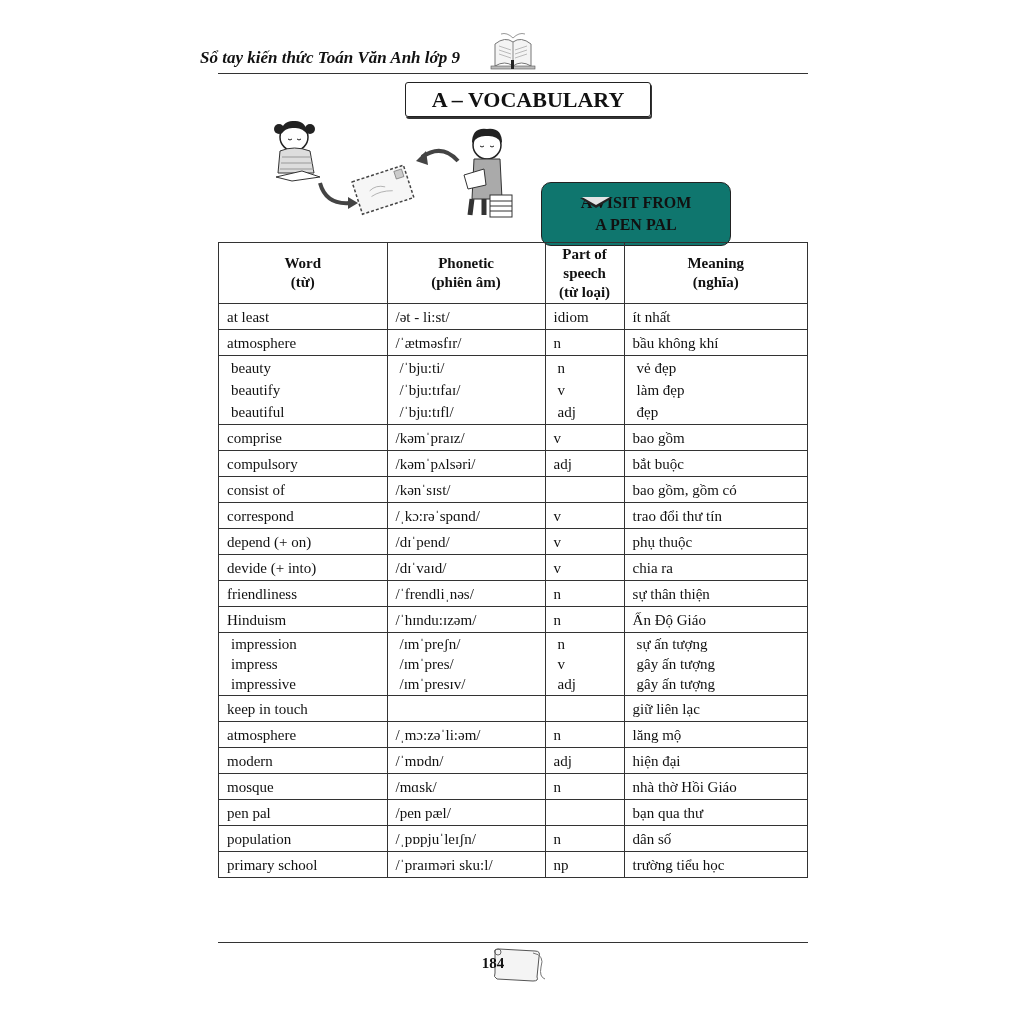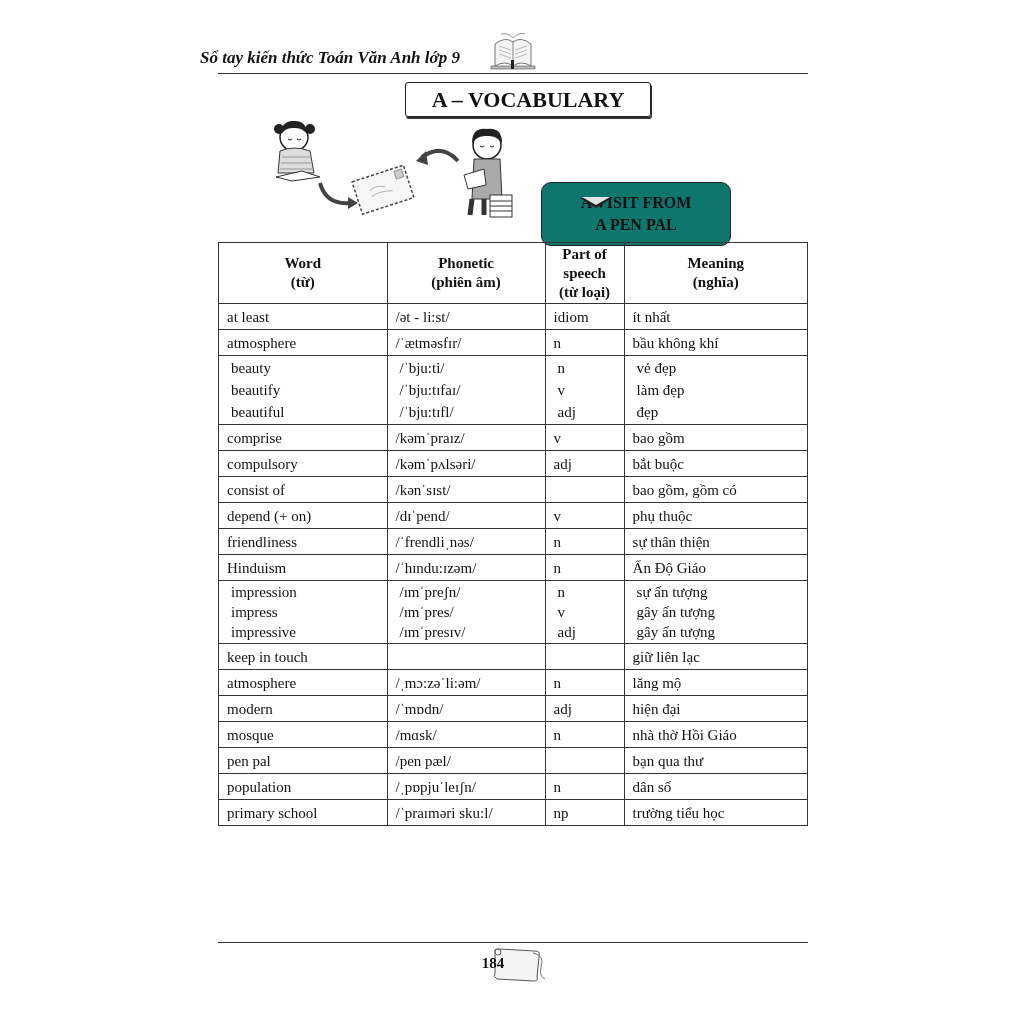--- a/index.html
+++ b/index.html
@@ -195,30 +195,58 @@
         </td>
         <td class="c3">
           <span class="cell-line"></span>
         </td>
         <td class="c4">
           <span class="cell-line">bao gồm, gồm có</span>
         </td>
       </tr>
       <tr>
         <td class="c1">
+          <span class="cell-line">correspond</span>
+        </td>
+        <td class="c2">
+          <span class="cell-line">/ˌkɔ:rəˈspɑnd/</span>
+        </td>
+        <td class="c3">
+          <span class="cell-line">v</span>
+        </td>
+        <td class="c4">
+          <span class="cell-line">trao đổi thư tín</span>
+        </td>
+      </tr>
+      <tr>
+        <td class="c1">
           <span class="cell-line">depend (+ on)</span>
         </td>
         <td class="c2">
           <span class="cell-line">/dɪˈpend/</span>
         </td>
         <td class="c3">
           <span class="cell-line">v</span>
         </td>
         <td class="c4">
           <span class="cell-line">phụ thuộc</span>
+        </td>
+      </tr>
+      <tr>
+        <td class="c1">
+          <span class="cell-line">devide (+ into)</span>
+        </td>
+        <td class="c2">
+          <span class="cell-line">/dɪˈvaɪd/</span>
+        </td>
+        <td class="c3">
+          <span class="cell-line">v</span>
+        </td>
+        <td class="c4">
+          <span class="cell-line">chia ra</span>
         </td>
       </tr>
       <tr>
         <td class="c1">
           <span class="cell-line">friendliness</span>
         </td>
         <td class="c2">
           <span class="cell-line">/ˈfrendliˌnəs/</span>
         </td>
         <td class="c3">

